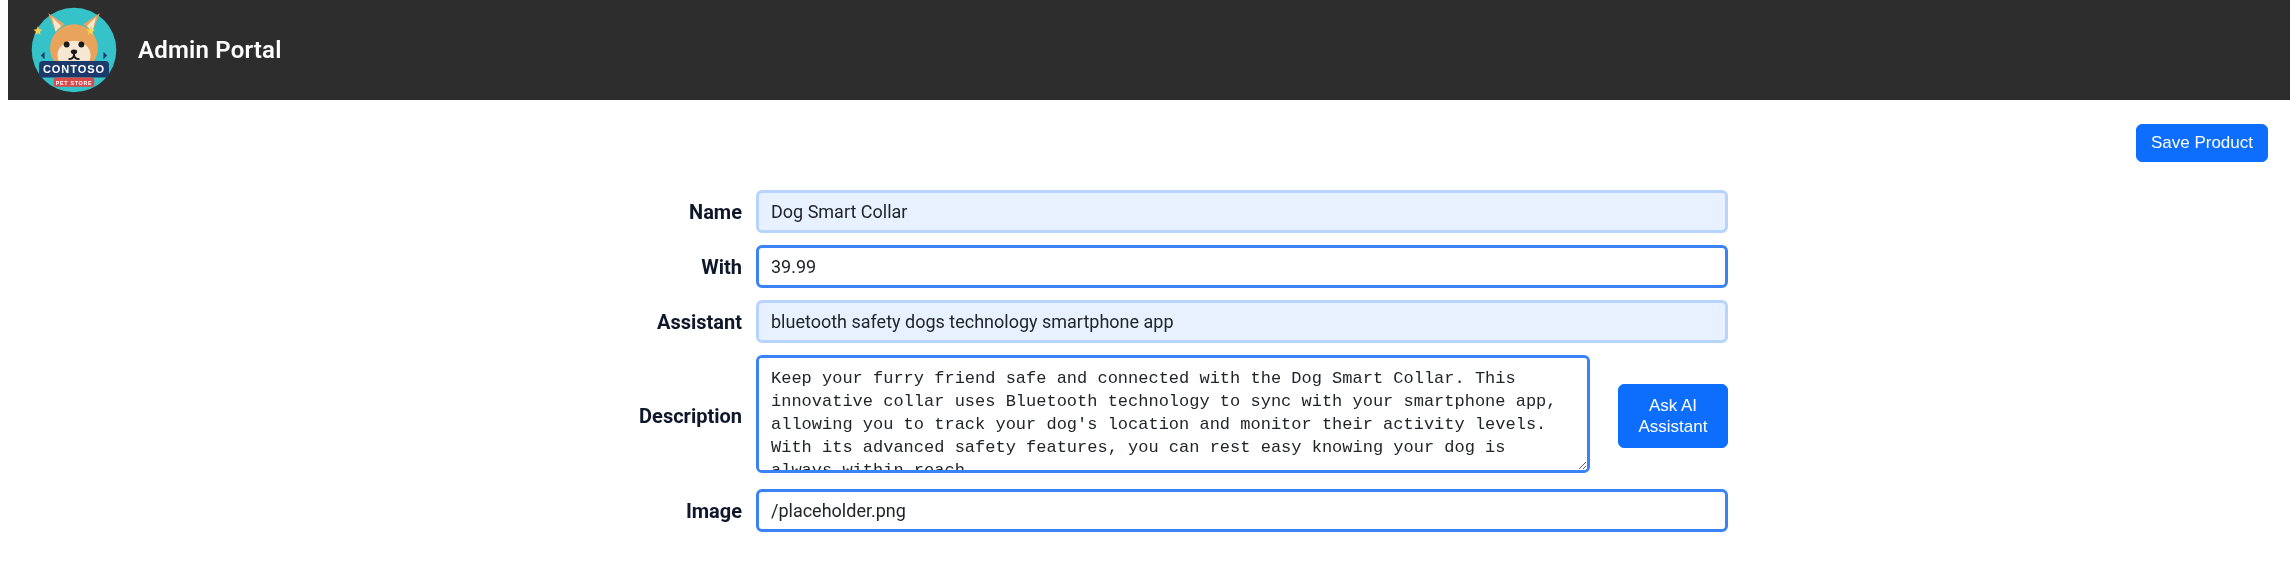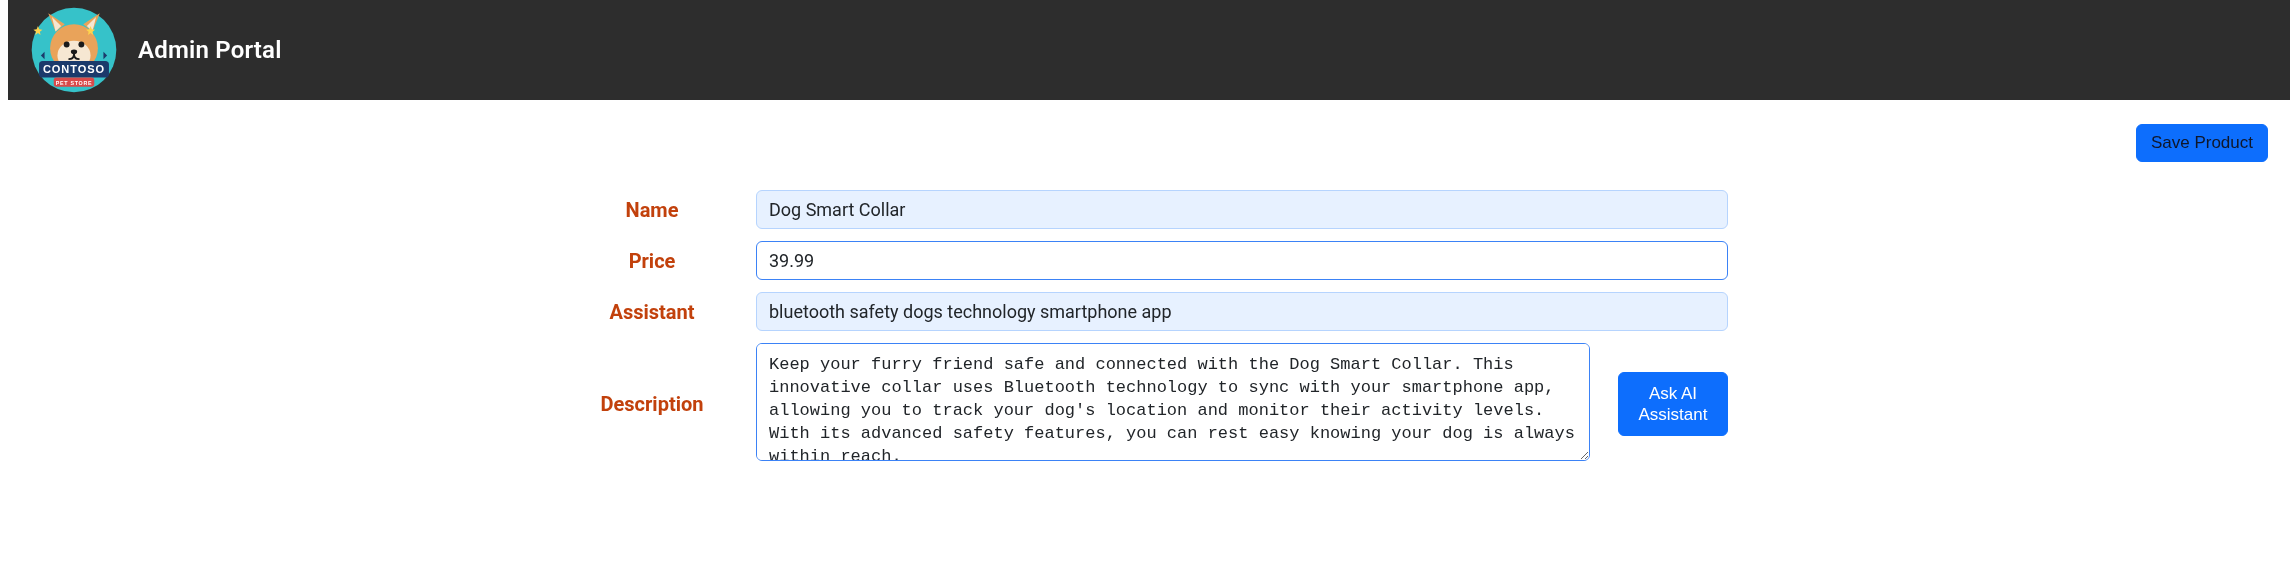--- a/index.html
+++ b/index.html
@@ -25,21 +25,21 @@
   .nav-link { color: #ffffff; cursor: pointer; }
 
   .logo { width: 92px; height: 92px; }
 
   .page { padding: 24px 10px 40px 10px; }
 
   .toolbar-right { display: flex; justify-content: flex-end; padding-right: 12px; margin-bottom: 28px; }
   .btn-primary {
     background: #0d6efd;
     border: 1px solid #0d6efd;
-    color: #0f172a;
+    color: #ffffff;
     padding: 8px 14px;
     border-radius: 6px;
     font-size: 18px;
     cursor: pointer;
   }
   .btn-primary.small { font-size: 17px; padding: 8px 14px; }
 
   .btn-ai {
     background: #0d6efd;
     color: #fff;
@@ -54,31 +54,31 @@
     height: 64px;
     white-space: normal;
   }
 
   .form { width: 1166px; margin: 0 auto; }
   .form-row { display: flex; align-items: center; gap: 14px; margin-bottom: 12px; }
   .form-row.top { align-items: center; }
   .label-col {
     width: 180px;
     min-width: 180px;
-    text-align: center;
+    text-align: right;
     font-weight: 700;
     font-size: 20px;
-    color: #c2410c;
+    color: #0f172a;
   }
   .field-col { flex: 1; }
   .ai-col { margin-left: 14px; display:flex; align-items:flex-end; }
 
   input[type="text"], textarea {
     width: 100%;
-    border: 1px solid #3b82f6;
+    border: 3px solid #3b82f6;
     border-radius: 6px;
     padding: 8px 12px;
     font-size: 18px;
     font-family: inherit;
     color: #212529;
     outline: none;
   }
   input.highlight, textarea.highlight { background: #e7f1ff; border-color: #b6d4fe; }
   textarea {
     font-family: "SFMono-Regular", Consolas, "Liberation Mono", Menlo, monospace;
@@ -131,21 +131,21 @@
   <div class="form">
 
     <div class="form-row top">
       <div class="label-col">Name</div>
       <div class="field-col">
         <input type="text" class="highlight" value="Dog Smart Collar" style="">
       </div>
     </div>
 
     <div class="form-row">
-      <div class="label-col">Price</div>
+      <div class="label-col">With</div>
       <div class="field-col">
         <input type="text" value="39.99" style="">
       </div>
     </div>
 
     <div class="form-row">
       <div class="label-col">Assistant</div>
       <div class="field-col">
         <input type="text" class="highlight" value="bluetooth safety dogs technology smartphone app" style="">
       </div>
@@ -156,15 +156,21 @@
       <div class="desc-wrap" style="flex:1;">
         <div class="field-col">
           <textarea style="">Keep your furry friend safe and connected with the Dog Smart Collar. This innovative collar uses Bluetooth technology to sync with your smartphone app, allowing you to track your dog's location and monitor their activity levels. With its advanced safety features, you can rest easy knowing your dog is always within reach.</textarea>
         </div>
         <div class="ai-col">
           <button class="btn-ai">Ask AI Assistant</button>
         </div>
       </div>
     </div>
 
+    <div class="form-row">
+      <div class="label-col">Image</div>
+      <div class="field-col">
+        <input type="text" value="/placeholder.png" style="">
+      </div>
+    </div>
 
   </div>
 </div>
 
 </body></html>

